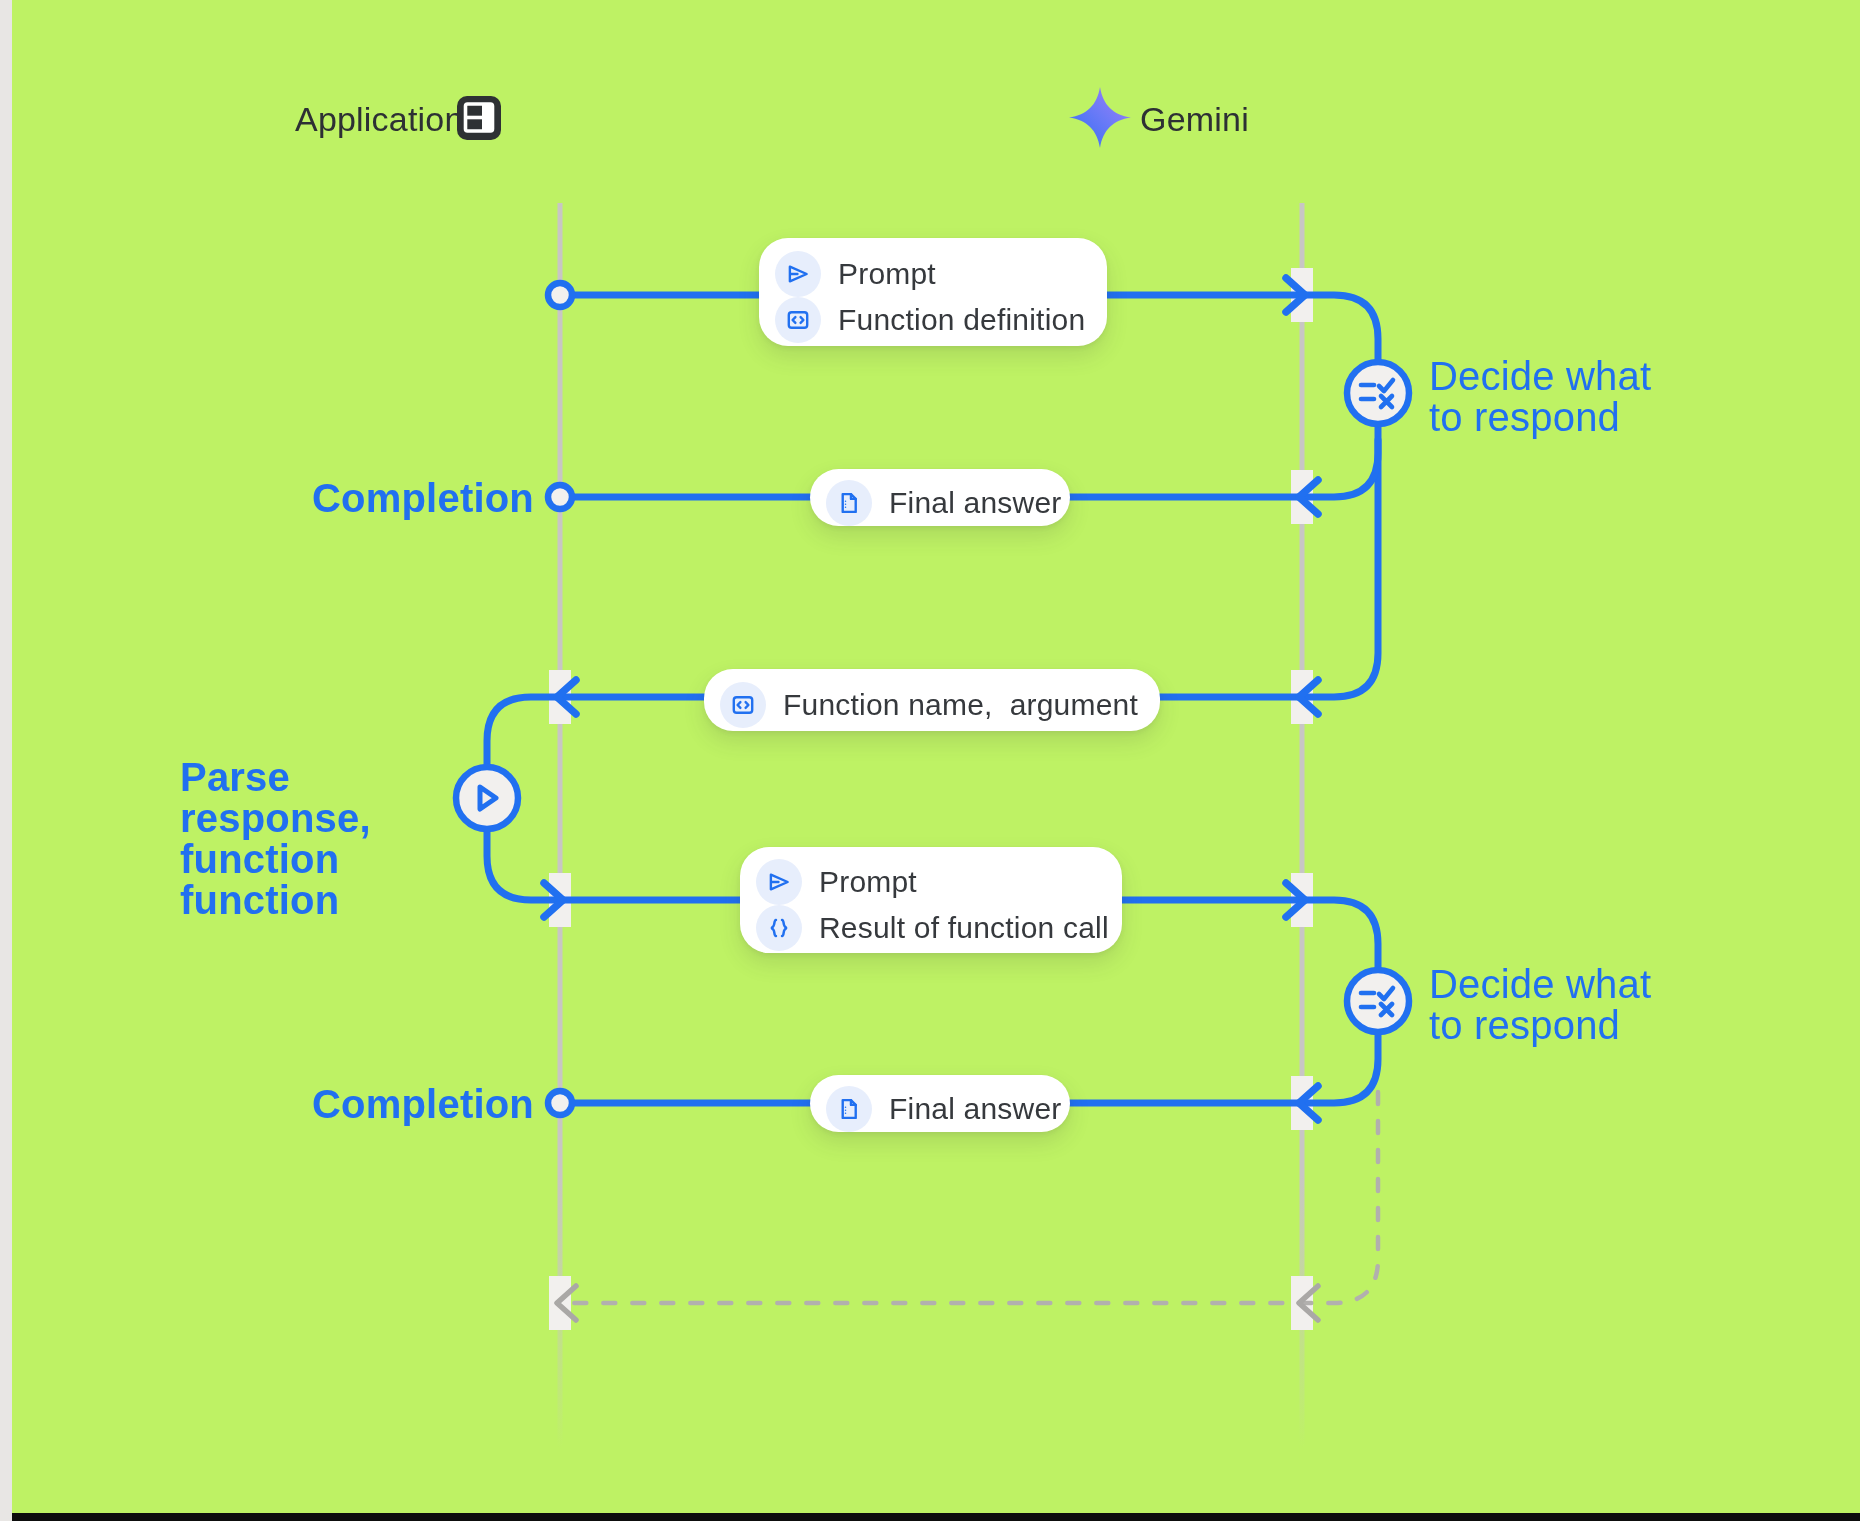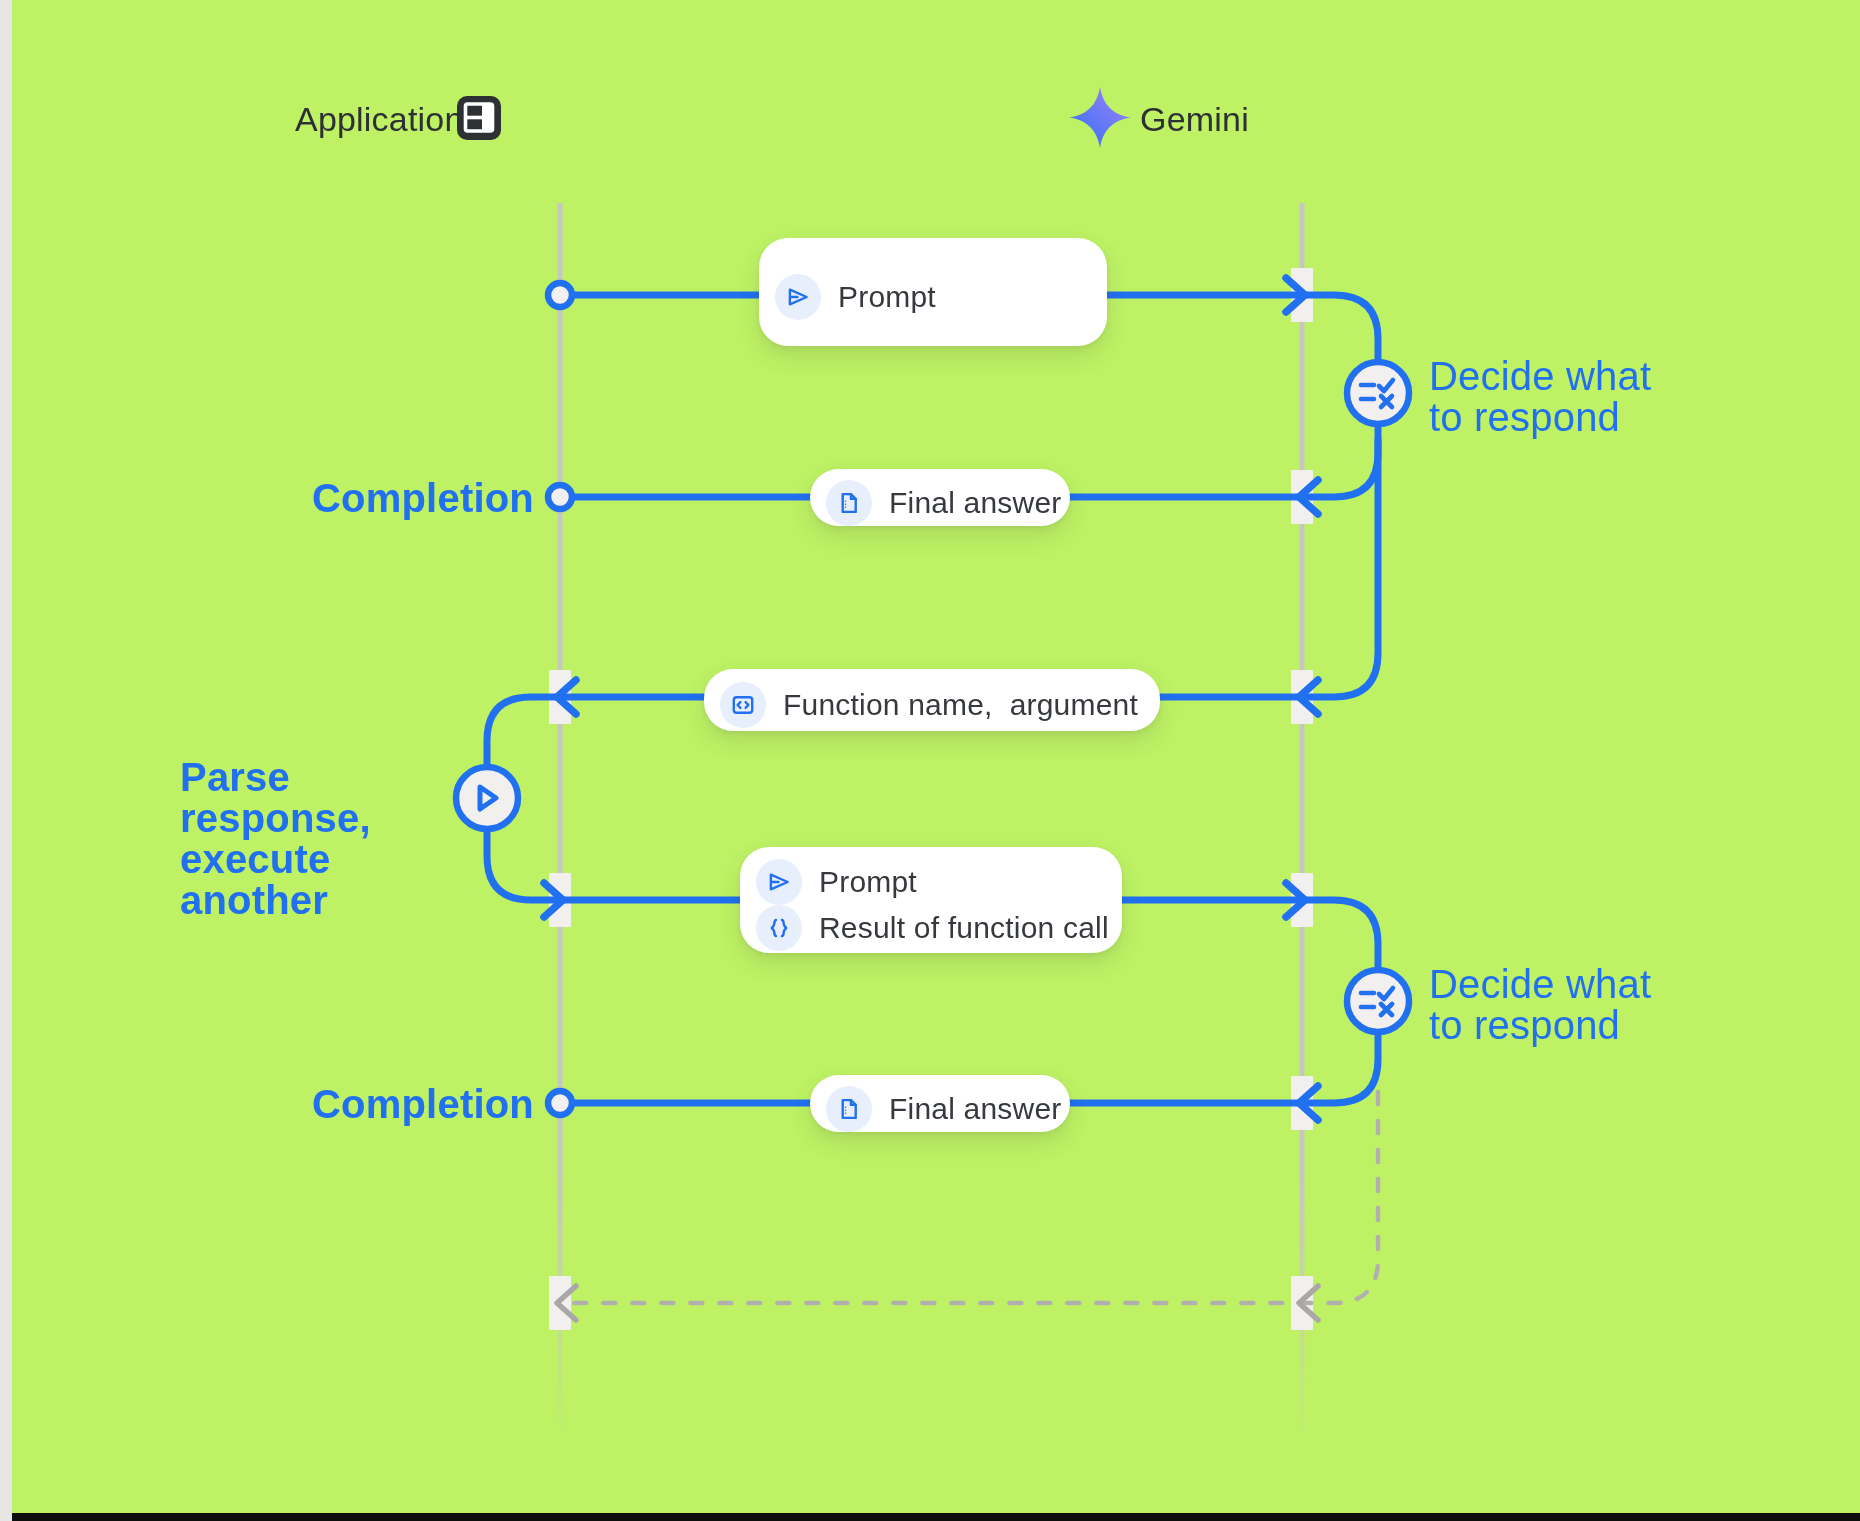--- a/index.html
+++ b/index.html
@@ -141,20 +141,30 @@
   <div class="pill" style="left:747px;top:238px;width:348px;height:108px;">
     <div class="pill-row">
       <span class="chip">
         <svg width="26" height="26" viewBox="0 0 24 24" fill="none" stroke="#2170f0" stroke-width="2.2" stroke-linecap="round" stroke-linejoin="round">
           <path d="M4.5 5.2 L20 12 L4.5 18.8 Z"></path>
             <path d="M5.2 12 H11.5"></path>
         </svg>
       </span>
       <span class="pill-label">Prompt</span>
     </div>
+    <div class="pill-row">
+      <span class="chip">
+        <svg width="26" height="26" viewBox="0 0 24 24" fill="none" stroke="#2170f0" stroke-width="2.2" stroke-linecap="round" stroke-linejoin="round">
+          <rect x="3.5" y="4.8" width="17" height="14.4" rx="2.6"></rect>
+          <path d="M9.6 9.3 L7 12 L9.6 14.7"></path>
+            <path d="M14.4 9.3 L17 12 L14.4 14.7"></path>
+        </svg>
+      </span>
+      <span class="pill-label">Function definition</span>
+    </div>
   </div>
 
   <div class="pill" style="left:798px;top:469px;width:260px;height:57px;">
     <div class="pill-row">
       <span class="chip">
         <svg width="26" height="26" viewBox="0 0 24 24" fill="none" stroke="#2170f0" stroke-width="2.2" stroke-linecap="round" stroke-linejoin="round">
           <path d="M6.2 3.8 H13.8 L18.2 8.2 V20.2 H6.2 Z"></path>
           <path d="M13.8 3.8 V8.2 H18.2"></path>
           <circle cx="8.8" cy="10.4" r="0.7" fill="#2170f0" stroke="none"></circle>
           <circle cx="8.8" cy="13.2" r="0.7" fill="#2170f0" stroke="none"></circle>
@@ -221,18 +231,18 @@
     <div>Decide what</div>
     <div>to respond</div>
   </div>
   <div class="abs blue-label" style="left:1417px;top:964px;">
     <div>Decide what</div>
     <div>to respond</div>
   </div>
 
   <div class="abs blue-label right-align" style="left:168px;top:757px;width:260px;">
     <div>Parse response,</div>
-    <div>execute another</div>
+    <div>function function</div>
   </div>
 
 
   <div class="footer-bar"></div>
 </div>
 
 </body></html>

